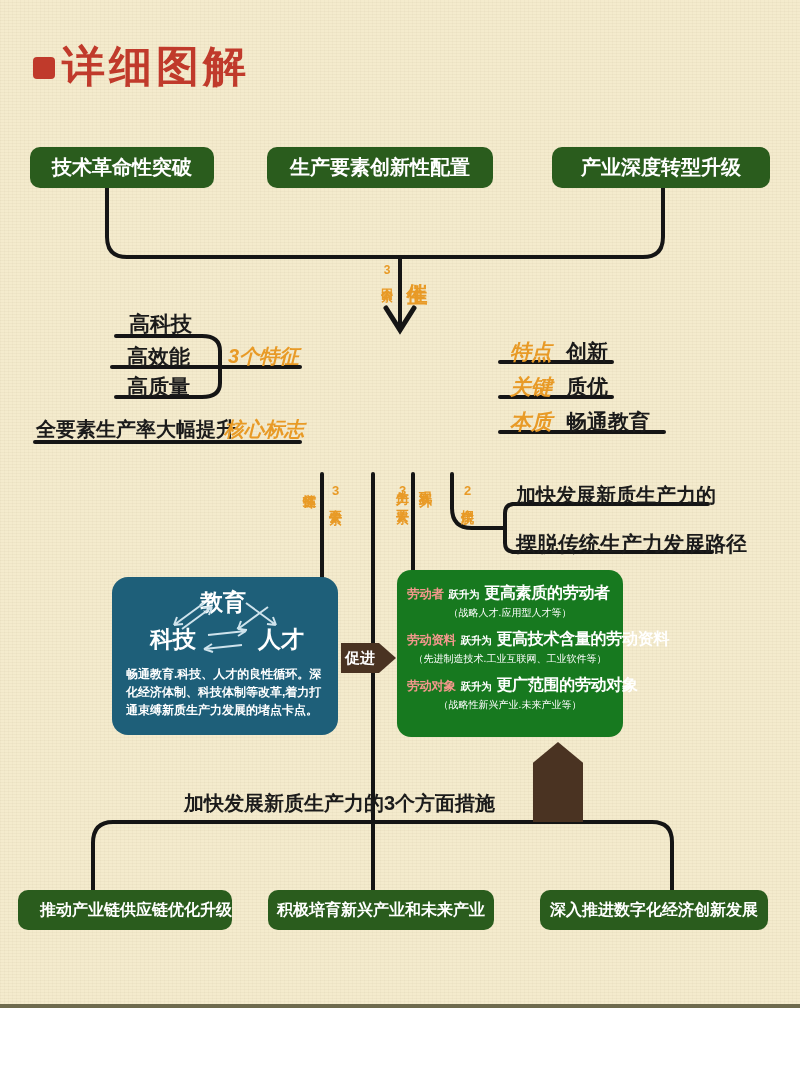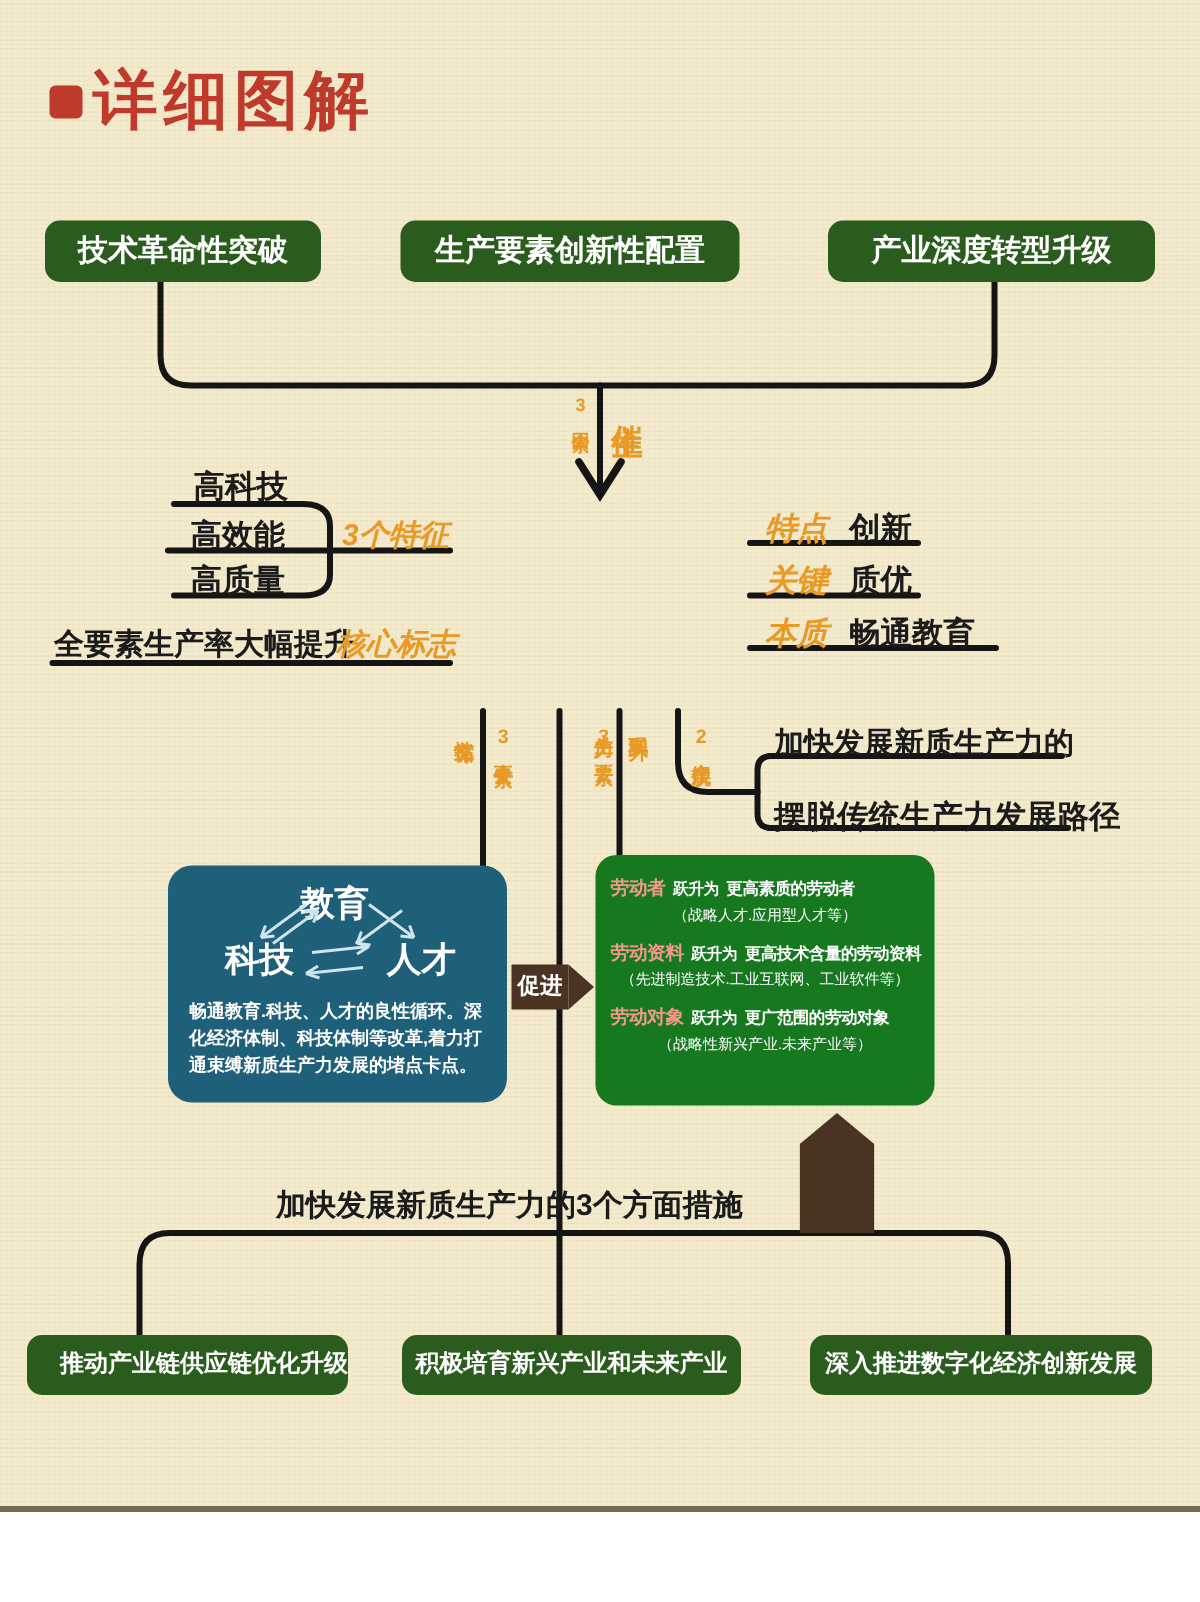--- a/index.html
+++ b/index.html
@@ -42,21 +42,21 @@
   .pl-body{position:absolute;left:0;top:0;width:38px;height:30px;background:#4a3322;color:#fff;
            font-size:15px;font-weight:bold;text-align:center;line-height:30px;}
   .pl-tip{position:absolute;left:38px;top:0;width:0;height:0;
           border-top:15px solid transparent;border-bottom:15px solid transparent;border-left:17px solid #4a3322;}
   
   .leap-box{left:397px;top:570px;width:226px;height:167px;background:#17791f;border-radius:14px;
             padding:13px 10px;box-sizing:border-box;}
   .lrow{white-space:nowrap;letter-spacing:-0.3px;}
   .llabel{color:#f2988c;font-weight:bold;font-size:12.5px;margin-right:5px;}
   .lverb{color:#fff;font-weight:bold;font-size:10.5px;margin-right:5px;}
-  .lvalue{color:#fff;font-weight:bold;font-size:11px;}
+  .lvalue{color:#fff;font-weight:bold;font-size:16px;}
   .lnote{color:#fff;font-size:10px;text-align:center;margin:2px 0 9px 0;white-space:nowrap;}
   
   .promote-up{left:533px;top:742px;width:50px;height:80px;background:#4a3322;z-index:3;
               clip-path:polygon(50% 0%,100% 26%,100% 100%,0% 100%,0% 26%);
               display:flex;align-items:flex-end;justify-content:center;}
   .pu-text{writing-mode:vertical-rl;text-orientation:upright;color:#fff;font-weight:bold;
            font-size:17px;letter-spacing:2px;margin-bottom:7px;}
   
   .bottom-bar{left:0;bottom:0;width:800px;height:4px;background:#6f6b4e;}
 </style>

